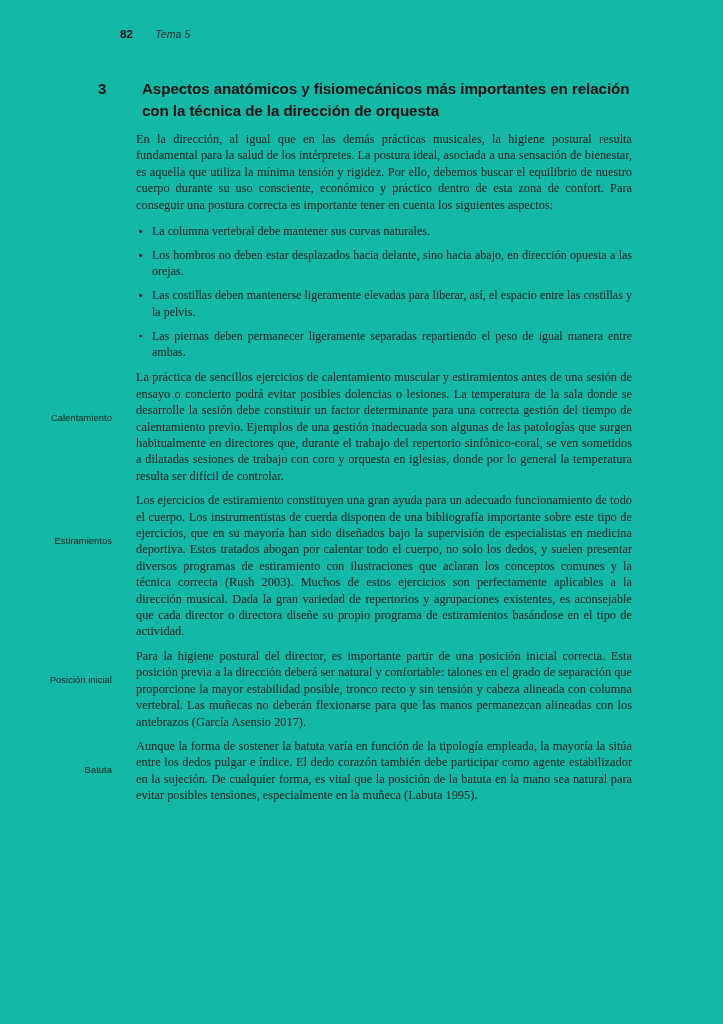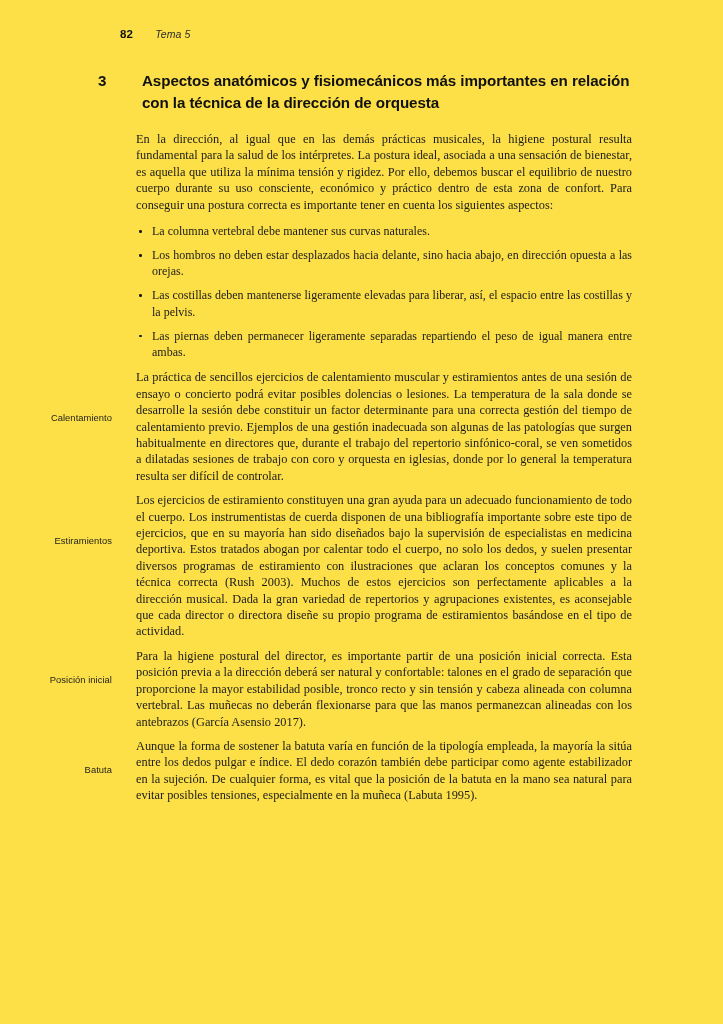--- a/index.html
+++ b/index.html
@@ -4,21 +4,21 @@
 <style>
   html, body {
     margin: 0;
     padding: 0;
     background: #ffffff;
   }
   .page {
     position: relative;
     width: 723px;
     height: 1024px;
-    background: #fde047;
+    background: #14b8a6;
     overflow: hidden;
     font-family: "Liberation Serif", "DejaVu Serif", serif;
     color: #1a1a1a;
   }
 
   
   .running-head {
     position: absolute;
     left: 120px;
     top: 28px;
@@ -37,21 +37,21 @@
     font-size: 10.5px;
     color: #2b2b2b;
     margin-left: 22px;
     letter-spacing: 0.1px;
   }
 
   
   .section-heading {
     position: absolute;
     left: 120px;
-    top: 70px;
+    top: 78px;
     width: 520px;
     font-family: "Liberation Sans", "DejaVu Sans", sans-serif;
     font-weight: bold;
     font-size: 15.2px;
     line-height: 1.42;
     color: #111111;
     letter-spacing: -0.1px;
   }
   .section-heading .sec-num {
     display: inline-block;

